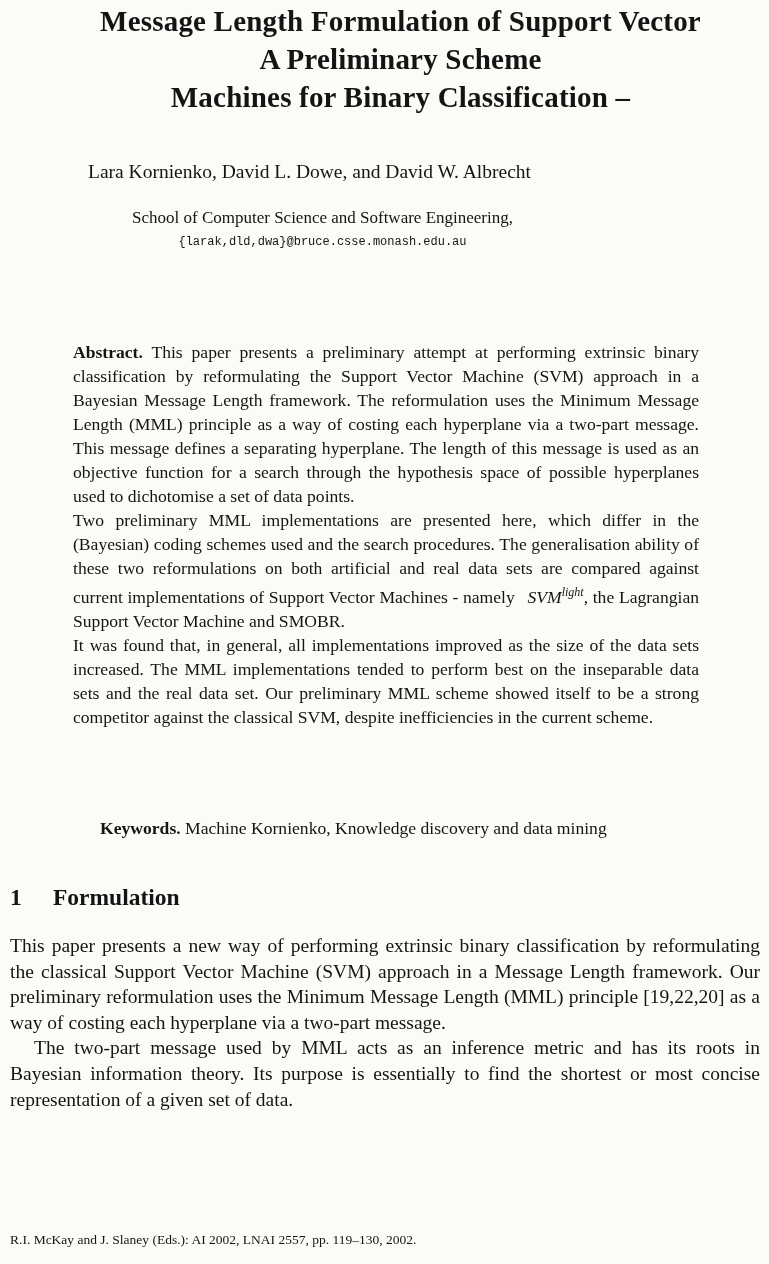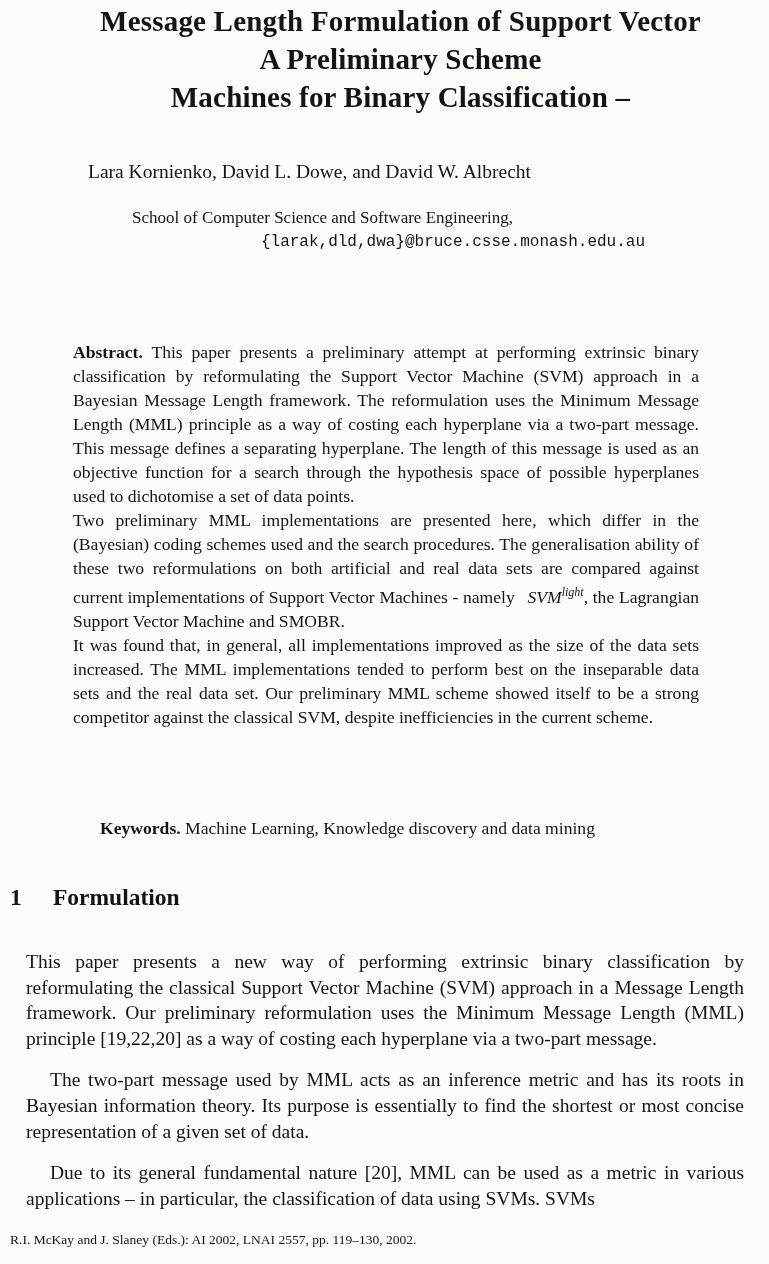--- a/index.html
+++ b/index.html
@@ -17,42 +17,42 @@
   }
   .title div { white-space: nowrap; padding-left: 32px; }
   .authors {
     position: absolute; left: 0; top: 160px; width: 619px; text-align: center;
     font-size: 19.5px; line-height: 24px;
   }
   .affil {
     position: absolute; left: 0; top: 206px; width: 645px; text-align: center;
     font-size: 17px; line-height: 24px;
   }
-  .affil .mono { font-family: "Liberation Mono", "DejaVu Sans Mono", monospace; font-size: 16px; text-align: right; }
+  .affil .mono { font-family: "Liberation Mono", "DejaVu Sans Mono", monospace; font-size: 12px; }
   .abstract {
     position: absolute; left: 73px; top: 340px; width: 626px;
     font-size: 17.6px; line-height: 24px; text-align: justify;
   }
   .abstract p { margin: 0; }
   .abstract .lbl { font-weight: bold; }
   .keywords {
     position: absolute; left: 73px; top: 816px; width: 626px;
     font-size: 17.6px; line-height: 24px;
   }
   .keywords .lbl { font-weight: bold; margin-left: 27px; }
   .section-heading {
     position: absolute; left: 10px; top: 881px;
     font-size: 23.5px; line-height: 32px; font-weight: bold;
   }
   .section-heading .num { display: inline-block; width: 43px; }
   .body-text {
     position: absolute; left: 10px; top: 933px; width: 750px;
     font-size: 19.5px; line-height: 25.6px; text-align: justify;
   }
-  .body-text p { margin: 16px; }
+  .body-text p { margin: 0; }
   .body-text p.indent { text-indent: 24px; }
   .footer {
     position: absolute; left: 10px; top: 1197px; width: 750px;
     font-size: 13.5px; line-height: 18px; margin-top: 34px;
   }
   .footer div { white-space: nowrap; }
   i.math { font-style: italic; margin-left: 8px; }
   sup { font-size: 12px; font-style: italic; }
 </style>
 </head>
@@ -72,28 +72,27 @@
 </div>
 
 <div class="abstract">
   <p><span class="lbl">Abstract.</span> <span>This paper presents a preliminary attempt at performing extrinsic binary classification by reformulating the Support Vector Machine (SVM) approach in a Bayesian Message Length framework. The reformulation uses the Minimum Message Length (MML) principle as a way of costing each hyperplane via a two-part message. This message defines a separating hyperplane. The length of this message is used as an objective function for a search through the hypothesis space of possible hyperplanes used to dichotomise a set of data points.</span></p>
   <p><span>Two preliminary MML implementations are presented here, which differ in the (Bayesian) coding schemes used and the search procedures. The generalisation ability of these two reformulations on both artificial and real data sets are compared against current implementations of Support Vector Machines - namely </span><i class="math"><span>SVM</span><sup>light</sup></i><span>, the Lagrangian Support Vector Machine and SMOBR.</span></p>
   <p>It was found that, in general, all implementations improved as the size of the data sets increased. The MML implementations tended to perform best on the inseparable data sets and the real data set. Our preliminary MML scheme showed itself to be a strong competitor against the classical SVM, despite inefficiencies in the current scheme.</p>
 </div>
 
 <div class="keywords">
   <span class="lbl">Keywords.</span>
-  <span>Machine Learning, Knowledge discovery and data mining</span>
+  <span>Machine Kornienko, Knowledge discovery and data mining</span>
 </div>
 
 <div class="section-heading">
   <span class="num">1</span><span>Formulation</span>
 </div>
 
 <div class="body-text">
   <p>This paper presents a new way of performing extrinsic binary classification by reformulating the classical Support Vector Machine (SVM) approach in a Message Length framework. Our preliminary reformulation uses the Minimum Message Length (MML) principle [19,22,20] as a way of costing each hyperplane via a two-part message.</p>
   <p class="indent">The two-part message used by MML acts as an inference metric and has its roots in Bayesian information theory. Its purpose is essentially to find the shortest or most concise representation of a given set of data.</p>
-  <p class="indent">Due to its general fundamental nature [20], MML can be used as a metric in various applications – in particular, the classification of data using SVMs. SVMs</p>
 </div>
 
 <div class="footer">
   <div>R.I. McKay and J. Slaney (Eds.): AI 2002, LNAI 2557, pp. 119–130, 2002.</div>
 </div>
 
 </body></html>

